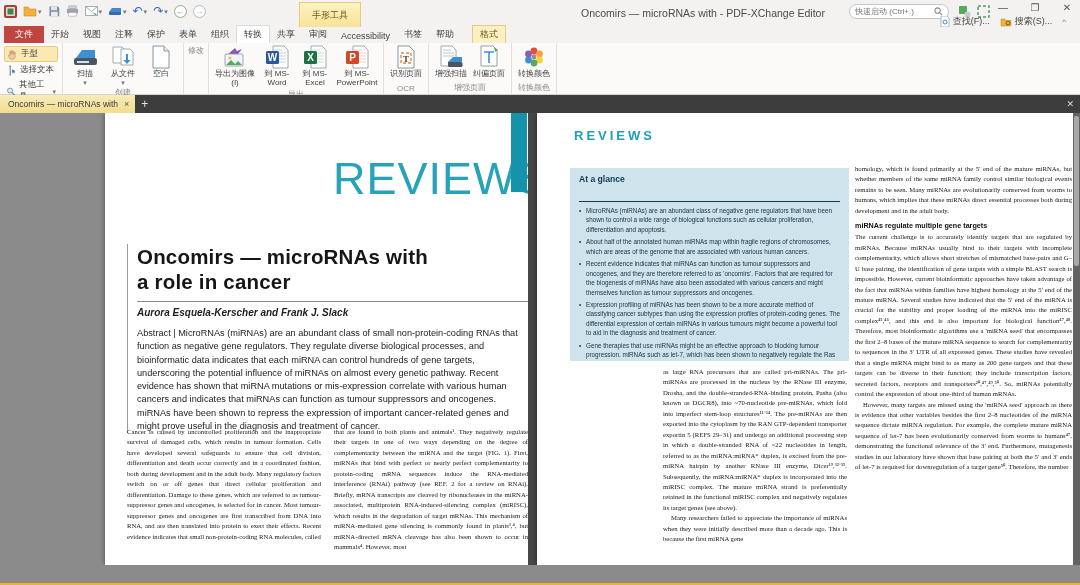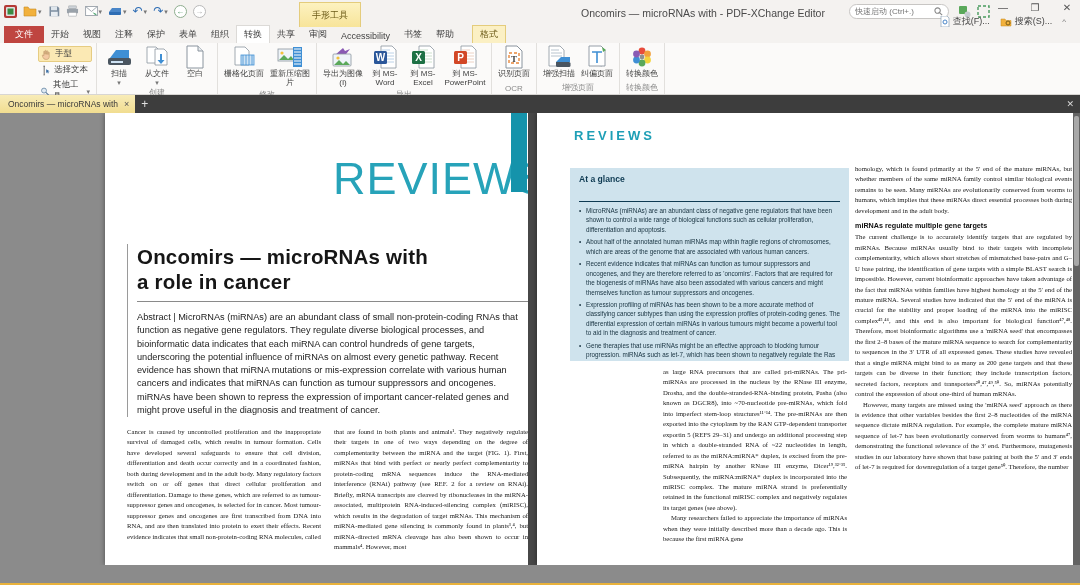--- a/index.html
+++ b/index.html
@@ -27,21 +27,21 @@
   .collapse-arrow { font-size:8px; color:#777; }
 
   
   .tabrow { position:absolute; left:0; top:28px; width:1080px; height:15px; background:#f4f2f0; display:flex; align-items:flex-end; }
   .tab { font-size:9px; color:#3f3f3f; padding:2px 7px 2px; white-space:nowrap; }
   .tab.file { background:#bf4540; color:#fff; padding:2px 11px; margin-left:4px; }
   .tab.selected { background:#fff; border:1px solid #dcdad7; border-bottom:none;text-align:center; }
   .tab.ctx { background:#fbf0c4; border:1px solid #e4cc7c; border-bottom:none; margin-left:11px; color:#6b5a17; }
 
   
-  .ribbon { position:absolute; left:0; top:43px; width:1080px; height:52px; background:#fbfaf9; border-bottom:1px solid #d8d6d3; display:flex;padding-left:34px; }
+  .ribbon { position:absolute; left:0; top:43px; width:1080px; height:52px; background:#fbfaf9; border-bottom:1px solid #d8d6d3; display:flex; }
   .rgroup { display:flex; flex-direction:column; border-right:1px solid #e2e0dd; padding:1px 4px 0; }
   .rg-items { display:flex; flex:1; align-items:flex-start; gap:2px; }
   .rg-label { font-size:8px; color:#8a8a8a; text-align:center; padding:1px 0 1px; }
   .bigbtn { display:flex; flex-direction:column; align-items:center; width:36px; padding-top:1px; cursor:default; }
   .bigbtn.wide { width:44px; }
   .bigbtn .blabel { font-size:8px; color:#3f3f3f; text-align:center; line-height:1.1; margin-top:1px; }
   .toolcol { display:flex; flex-direction:column; gap:1px; width:54px; padding-top:2px; }
   .toolrow { display:flex; align-items:center; gap:3px; font-size:8.5px; color:#3f3f3f; padding:1px 2px; border-radius:2px; }
   .toolrow.active { background:#fbe9b4; border:1px solid #e6cc82; }
   svg { display:block; }
@@ -283,40 +283,20 @@
               <path d="M3 1h11l5 5v17H3z" fill="#fff" stroke="#8a949e" stroke-width="1"></path>
               <path d="M14 1v5h5" fill="#e8ecef" stroke="#8a949e" stroke-width="1"></path>
             </svg>
           <span class="blabel">空白</span>
         </div>
       </div>
       <div class="rg-label">创建</div>
     </div>
 
     <div class="rgroup">
-      <div class="rg-items">
-        <div class="bigbtn wide">
-          <svg width="26" height="24" viewBox="0 0 26 24">
-              <path d="M4 2h10l4 4v14H4z" fill="#fff" stroke="#8a949e" stroke-width=".8"></path>
-              <rect x="10" y="10" width="13" height="10" fill="#cfe3f4" stroke="#3f8fd4" stroke-width=".8"></rect>
-              <path d="M12 10v10M15 10v10M18 10v10M21 10v10" stroke="#3f8fd4" stroke-width=".8"></path>
-            </svg>
-          <span class="blabel">栅格化页面</span>
-        </div>
-        <div class="bigbtn wide">
-          <svg width="28" height="24" viewBox="0 0 28 24">
-              <rect x="2" y="4" width="16" height="12" fill="#eef4f9" stroke="#8a949e" stroke-width=".8"></rect>
-              <circle cx="6" cy="8" r="1.6" fill="#f2c13c"></circle>
-              <path d="M3 15l5-5 4 4 3-3 3 4z" fill="#5aa85a"></path>
-              <rect x="17" y="2" width="9" height="20" fill="#3f8fd4"></rect>
-              <path d="M18 4h7M18 7h7M18 10h7M18 13h7M18 16h7M18 19h7" stroke="#fff" stroke-width="1"></path>
-            </svg>
-          <span class="blabel">重新压缩图片</span>
-        </div>
-      </div>
       <div class="rg-label">修改</div>
     </div>
 
     <div class="rgroup">
       <div class="rg-items">
         <div class="bigbtn wide">
           <svg width="28" height="24" viewBox="0 0 28 24">
               <path d="M6 10l8-7 2 3 5-2-7 9z" fill="#8a5ab4"></path>
               <rect x="4" y="9" width="18" height="12" rx="1" fill="#eef4f9" stroke="#8a949e" stroke-width=".8"></rect>
               <circle cx="9" cy="13" r="1.6" fill="#f2c13c"></circle>
@@ -425,20 +405,21 @@
 
     <div class="page left-page">
       <div class="lp-brand">REVIEWS</div>
       <div class="lp-tealbar"></div>
       <div class="lp-titleblock">
         <div class="lp-title">
           <div>Oncomirs — microRNAs with</div>
           <div>a role in cancer</div>
         </div>
         <div class="lp-rule"></div>
+        <div class="lp-authors">Aurora Esquela-Kerscher and Frank J. Slack</div>
         <div class="lp-abstract">Abstract | MicroRNAs (miRNAs) are an abundant class of small non-protein-coding RNAs that function as negative gene regulators. They regulate diverse biological processes, and bioinformatic data indicates that each miRNA can control hundreds of gene targets, underscoring the potential influence of miRNAs on almost every genetic pathway. Recent evidence has shown that miRNA mutations or mis-expression correlate with various human cancers and indicates that miRNAs can function as tumour suppressors and oncogenes. miRNAs have been shown to repress the expression of important cancer-related genes and might prove useful in the diagnosis and treatment of cancer.</div>
       </div>
       <div class="lp-cols">
         <div class="pcol">Cancer is caused by uncontrolled proliferation and the inappropriate survival of damaged cells, which results in tumour formation. Cells have developed several safeguards to ensure that cell division, differentiation and death occur correctly and in a coordinated fashion, both during development and in the adult body. Many regulatory factors switch on or off genes that direct cellular proliferation and differentiation. Damage to these genes, which are referred to as tumour-suppressor genes and oncogenes, is selected for in cancer. Most tumour-suppressor genes and oncogenes are first transcribed from DNA into RNA, and are then translated into protein to exert their effects. Recent evidence indicates that small non-protein-coding RNA molecules, called</div>
         <div class="pcol">that are found in both plants and animals¹. They negatively regulate their targets in one of two ways depending on the degree of complementarity between the miRNA and the target (FIG. 1). First, miRNAs that bind with perfect or nearly perfect complementarity to protein-coding mRNA sequences induce the RNA-mediated interference (RNAi) pathway (see REF. 2 for a review on RNAi). Briefly, mRNA transcripts are cleaved by ribonucleases in the miRNA-associated, multiprotein RNA-induced-silencing complex (miRISC), which results in the degradation of target mRNAs. This mechanism of miRNA-mediated gene silencing is commonly found in plants³,⁴, but miRNA-directed mRNA cleavage has also been shown to occur in mammals⁴. However, most</div>
       </div>
     </div>
 
     <div class="spine"></div>
 

